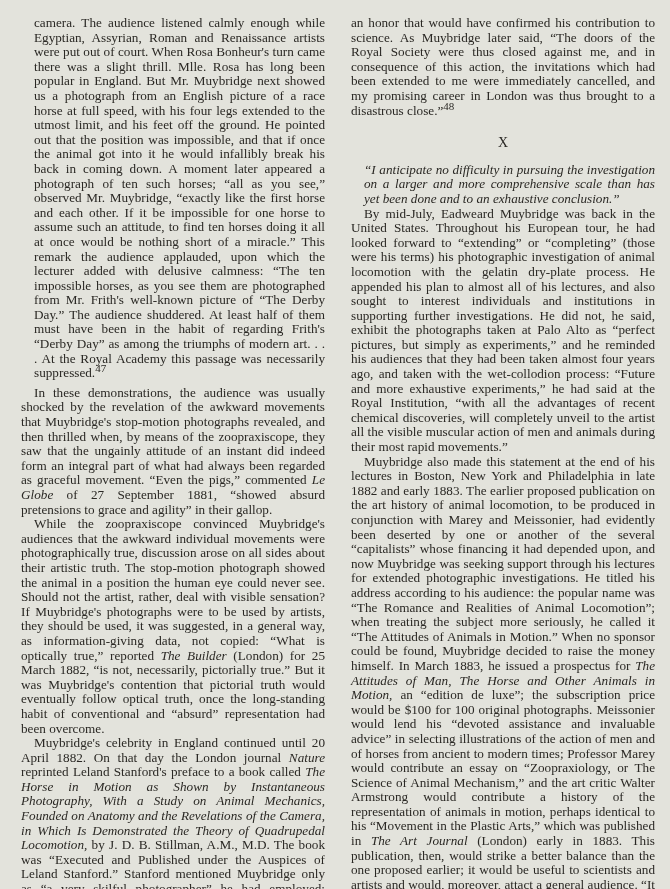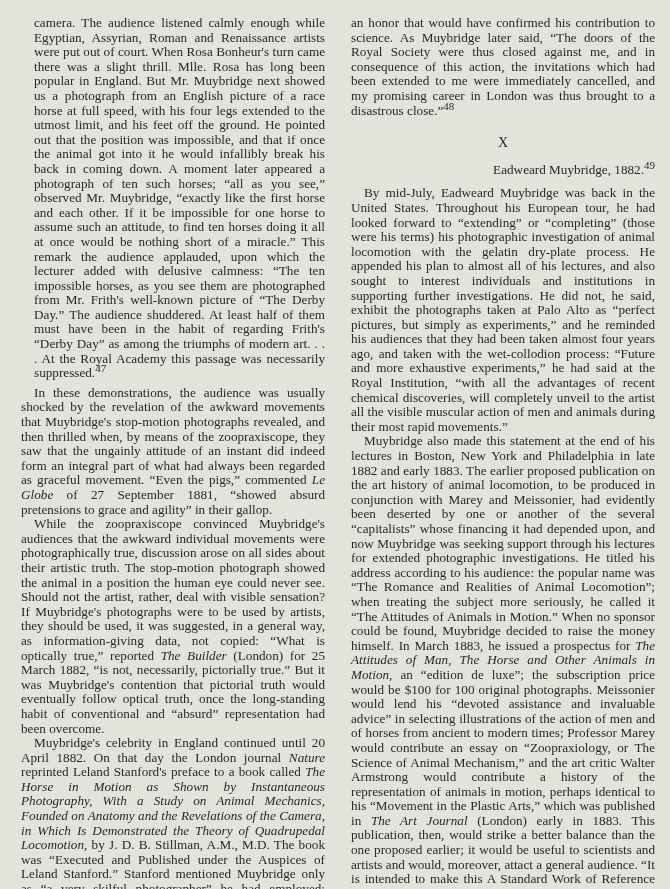--- a/index.html
+++ b/index.html
@@ -39,20 +39,20 @@
     <p class="indent"><span>While the zoopraxiscope convinced Muybridge's audiences that the awkward individual movements were photographically true, discussion arose on all sides about their artistic truth. The stop-motion photograph showed the animal in a position the human eye could never see. Should not the artist, rather, deal with visible sensation? If Muybridge's photographs were to be used by artists, they should be used, it was suggested, in a general way, as information-giving data, not copied: “What is optically true,” reported </span><i>The Builder</i><span> (London) for 25 March 1882, “is not, necessarily, pictorially true.” But it was Muybridge's contention that pictorial truth would eventually follow optical truth, once the long-standing habit of conventional and “absurd” representation had been overcome.</span></p>
 
     <p class="indent"><span>Muybridge's celebrity in England continued until 20 April 1882. On that day the London journal </span><i>Nature</i><span> reprinted Leland Stanford's preface to a book called </span><i>The Horse in Motion as Shown by Instantaneous Photography, With a Study on Animal Mechanics, Founded on Anatomy and the Revelations of the Camera, in Which Is Demonstrated the Theory of Quadrupedal Locomotion,</i><span> by J. D. B. Stillman, A.M., M.D. The book was “Executed and Published under the Auspices of Leland Stanford.” Stanford mentioned Muybridge only as “a very skilful photographer” he had employed: Muybridge's name was not given on the title page. This public denial of Muybridge's crucial role in achieving the sequential photographs arrived in London shortly before he was to read a monograph on animal locomotion before the Royal Society; the monograph, which was already in page proof, was to be published in the </span></p>
   </div>
 
   <div class="col right">
     <p><span>an honor that would have confirmed his contribution to science. As Muybridge later said, “The doors of the Royal Society were thus closed against me, and in consequence of this action, the invitations which had been extended to me were immediately cancelled, and my promising career in London was thus brought to a disastrous close.”</span><sup>48</sup></p>
 
     <div class="section-mark">X</div>
 
-    <p class="attribution"><span>Eadweard Muybridge, 1882.</span><sup>49</sup></p>
+    <p class="epigraph">“I anticipate no difficulty in pursuing the investigation on a larger and more comprehensive scale than has yet been done and to an exhaustive conclusion.”</p>
 
     <p class="indent">By mid-July, Eadweard Muybridge was back in the United States. Throughout his European tour, he had looked forward to “extending” or “completing” (those were his terms) his photographic investigation of animal locomotion with the gelatin dry-plate process. He appended his plan to almost all of his lectures, and also sought to interest individuals and institutions in supporting further investigations. He did not, he said, exhibit the photographs taken at Palo Alto as “perfect pictures, but simply as experiments,” and he reminded his audiences that they had been taken almost four years ago, and taken with the wet-collodion process: “Future and more exhaustive experiments,” he had said at the Royal Institution, “with all the advantages of recent chemical discoveries, will completely unveil to the artist all the visible muscular action of men and animals during their most rapid movements.”</p>
 
     <p class="indent"><span>Muybridge also made this statement at the end of his lectures in Boston, New York and Philadelphia in late 1882 and early 1883. The earlier proposed publication on the art history of animal locomotion, to be produced in conjunction with Marey and Meissonier, had evidently been deserted by one or another of the several “capitalists” whose financing it had depended upon, and now Muybridge was seeking support through his lectures for extended photographic investigations. He titled his address according to his audience: the popular name was “The Romance and Realities of Animal Locomotion”; when treating the subject more seriously, he called it “The Attitudes of Animals in Motion.” When no sponsor could be found, Muybridge decided to raise the money himself. In March 1883, he issued a prospectus for </span><i>The Attitudes of Man, The Horse and Other Animals in Motion,</i><span> an “edition de luxe”; the subscription price would be $100 for 100 original photographs. Meissonier would lend his “devoted assistance and invaluable advice” in selecting illustrations of the action of men and of horses from ancient to modern times; Professor Marey would contribute an essay on “Zoopraxiology, or The Science of Animal Mechanism,” and the art critic Walter Armstrong would contribute a history of the representation of animals in motion, perhaps identical to his “Movement in the Plastic Arts,” which was published in </span><i>The Art Journal</i><span> (London) early in 1883. This publication, then, would strike a better balance than the one proposed earlier; it would be useful to scientists and artists and would, moreover, attact a general audience. “It is intended to make this A Standard Work of Reference for the Painter, the Sculptor, the Anatomist, and the Physiologist,” and one “of</span></p>
   </div>
 
 </div>
 
 </body></html>

